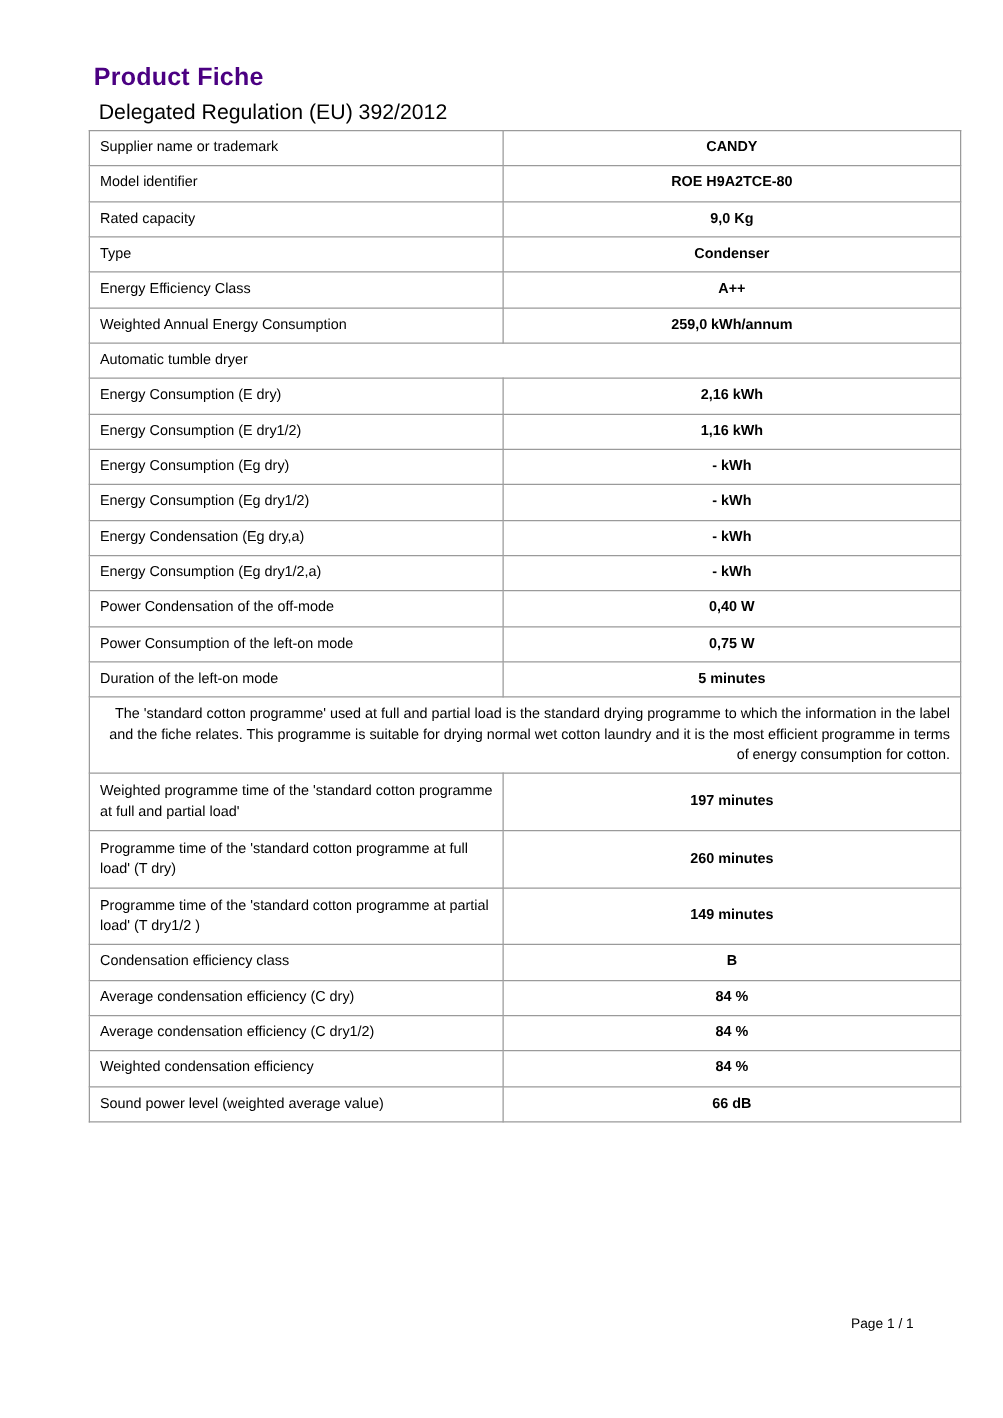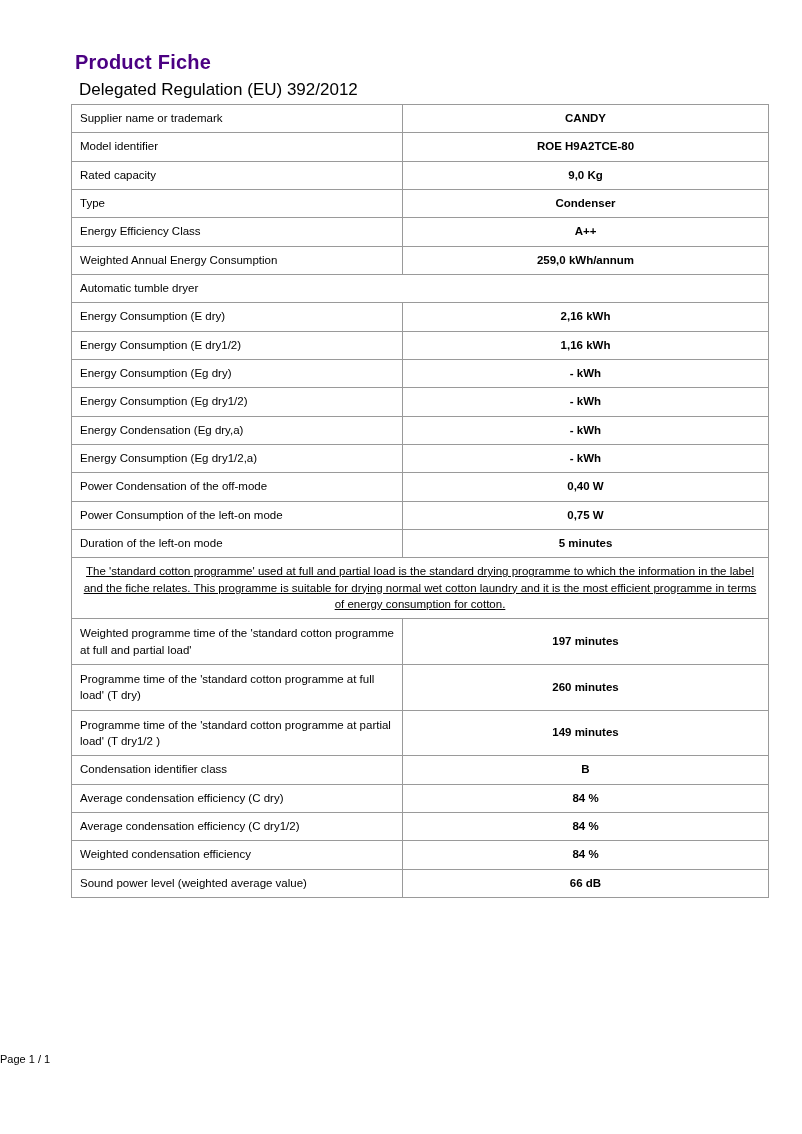--- a/index.html
+++ b/index.html
@@ -62,34 +62,33 @@
   td.value {
     width: 366px;
     text-align: center;
     font-weight: bold;
   }
   td.full {
     text-align: left;
     font-weight: normal;
   }
   td.note {
-    text-align: center;
+    text-align: right;
     font-weight: normal;
     padding: 7px 8px 8px 8px;
     line-height: 1.55;
-    text-decoration: underline;
   }
   tr.tall td { height: 43px; }
   tr.tall td.label { padding-top: 6px; padding-bottom: 6px; }
   .footer {
     position: absolute;
     left: 0;
     top: 1053px;
     width: 731px;
-    text-align: left;
+    text-align: right;
     font-size: 11px;
     color: #000;
   }
 </style>
 </head>
 <body>
 
 <div class="page">
   <div class="content">
     <h1 class="title">Product Fiche</h1>
@@ -168,21 +167,21 @@
           </tr>
           <tr class="tall">
             <td class="label">Programme time of the 'standard cotton programme at full load' (T dry)</td>
             <td class="value">260 minutes</td>
           </tr>
           <tr class="tall">
             <td class="label">Programme time of the 'standard cotton programme at partial load' (T dry1/2 )</td>
             <td class="value">149 minutes</td>
           </tr>
           <tr>
-            <td class="label">Condensation identifier class</td>
+            <td class="label">Condensation efficiency class</td>
             <td class="value">B</td>
           </tr>
           <tr>
             <td class="label">Average condensation efficiency (C dry)</td>
             <td class="value">84 %</td>
           </tr>
           <tr>
             <td class="label">Average condensation efficiency (C dry1/2)</td>
             <td class="value">84 %</td>
           </tr>

